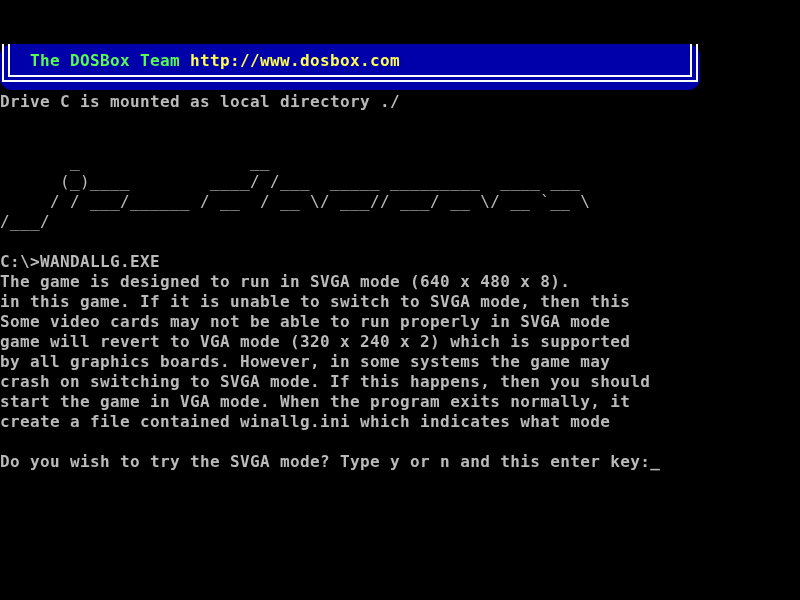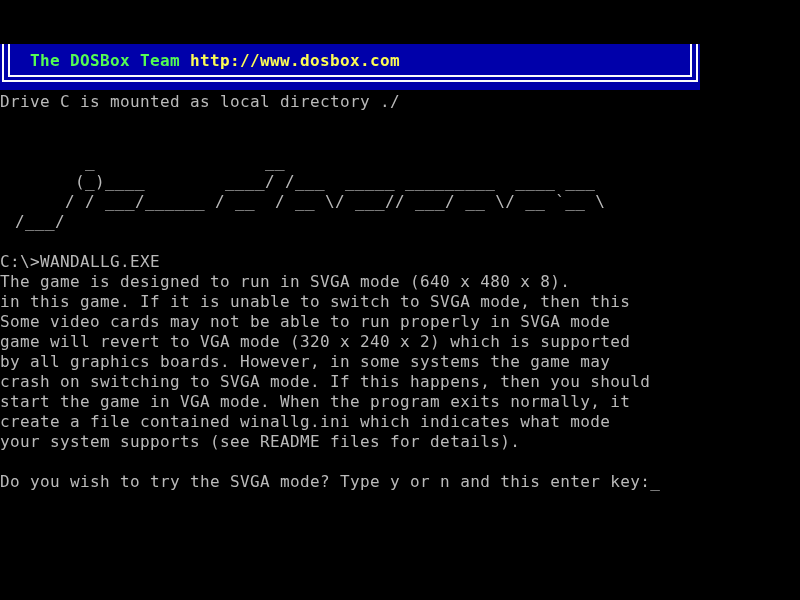--- a/index.html
+++ b/index.html
@@ -6,20 +6,21 @@
   body{
     width:800px;height:600px;background:#000;overflow:hidden;
     font-family:"DejaVu Sans Mono","Liberation Mono",monospace;
   }
   .screen{position:relative;width:800px;height:600px;background:#000;}
 
   
   .banner{
     position:absolute;top:44px;left:0;width:700px;height:46px;
     background:#0000AA;
+    border-radius:12px;
   }
   .b-outer{
     position:absolute;left:2px;right:2px;top:0;bottom:8px;
     border:2px solid #FCFCFC;border-top:none;
   }
   .b-inner{
     position:absolute;left:8px;right:8px;top:0;bottom:13px;
     border:2px solid #FCFCFC;border-top:none;
   }
   .b-text{
@@ -29,23 +30,23 @@
   }
   .team{color:#54FC54;}
   .url{color:#FCFC54;}
 
   
   .term{
     position:absolute;top:92px;left:0;width:800px;
     color:#BABABA;font-size:16px;letter-spacing:.37px;
   }
   .row{
-    height:20px;line-height:20px;white-space:pre;font-weight:normal;
+    height:20px;line-height:20px;white-space:pre;font-weight:bold;
   }
-  .row.art{font-weight:normal;margin-left:15px;}
+  .row.art{font-weight:normal;}
   .cursor{display:inline;}
 </style>
 </head>
 <body>
 
 <div class="screen">
 
   <div class="banner">
     <div class="b-outer"></div>
     <div class="b-inner"></div>
@@ -63,18 +64,17 @@
     <div class="row"></div>
     <div class="row">C:\&gt;WANDALLG.EXE</div>
     <div class="row">The game is designed to run in SVGA mode (640 x 480 x 8).</div>
     <div class="row">in this game. If it is unable to switch to SVGA mode, then this</div>
     <div class="row">Some video cards may not be able to run properly in SVGA mode</div>
     <div class="row">game will revert to VGA mode (320 x 240 x 2) which is supported</div>
     <div class="row">by all graphics boards. However, in some systems the game may</div>
     <div class="row">crash on switching to SVGA mode. If this happens, then you should</div>
     <div class="row">start the game in VGA mode. When the program exits normally, it</div>
     <div class="row">create a file contained winallg.ini which indicates what mode</div>
-    <div class="row">your system supports (see README files for details).</div>
     <div class="row"></div>
     <div class="row"><span>Do you wish to try the SVGA mode? Type y or n and this enter key:</span><span class="cursor">_</span></div>
   </div>
 
 </div>
 
 </body></html>

